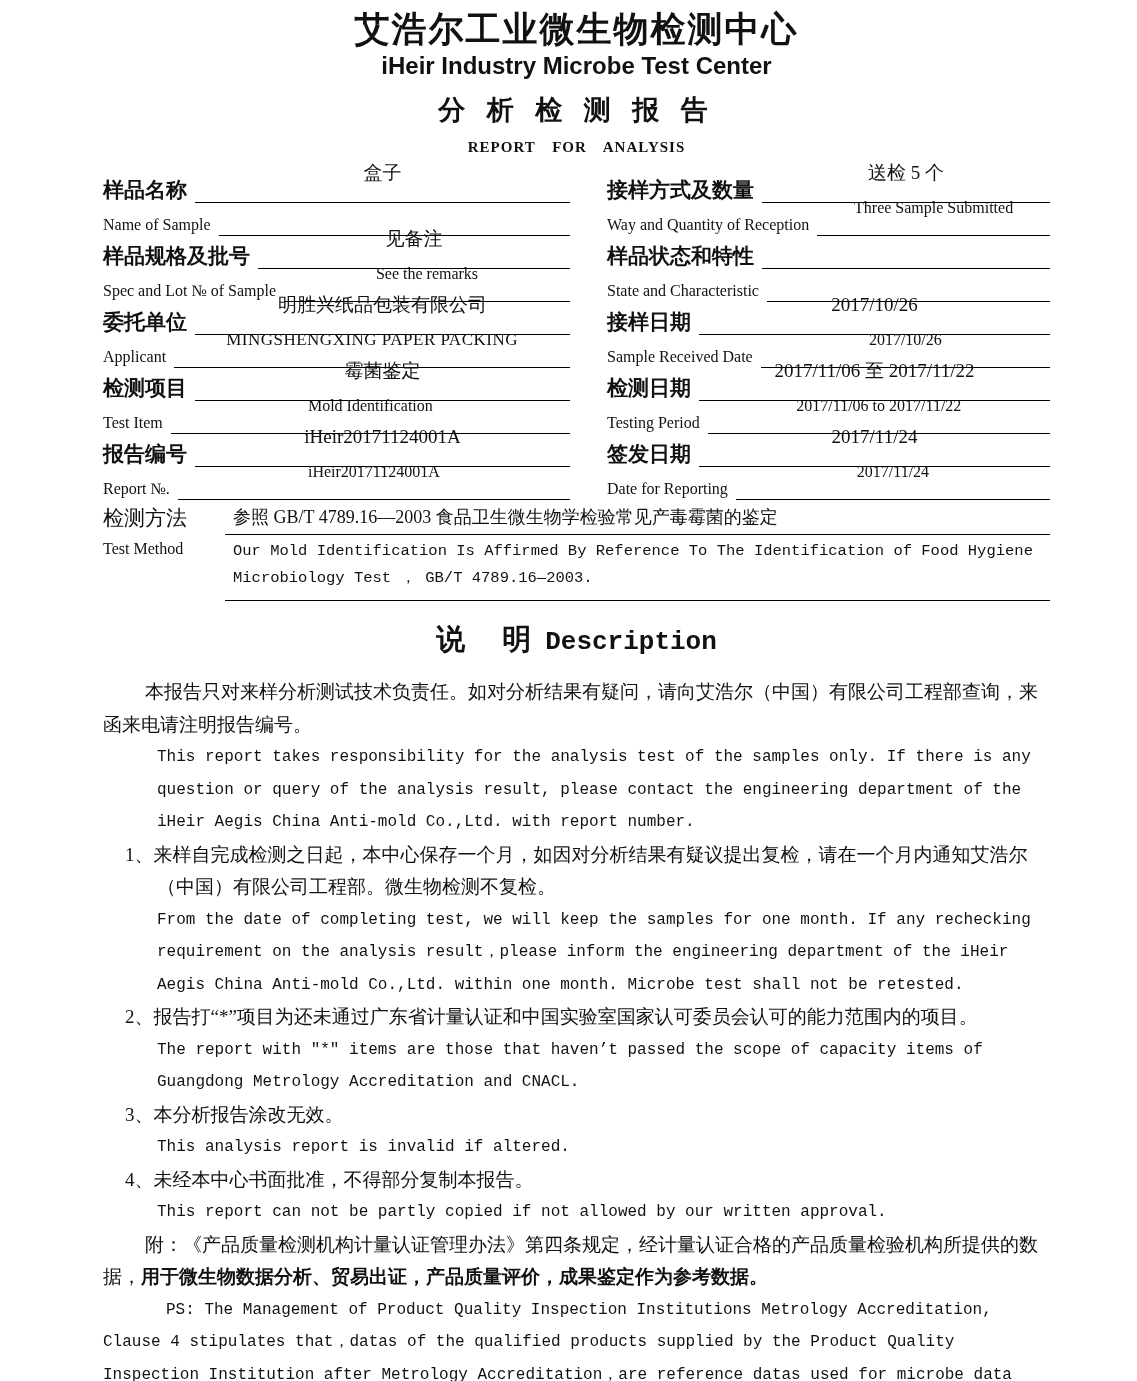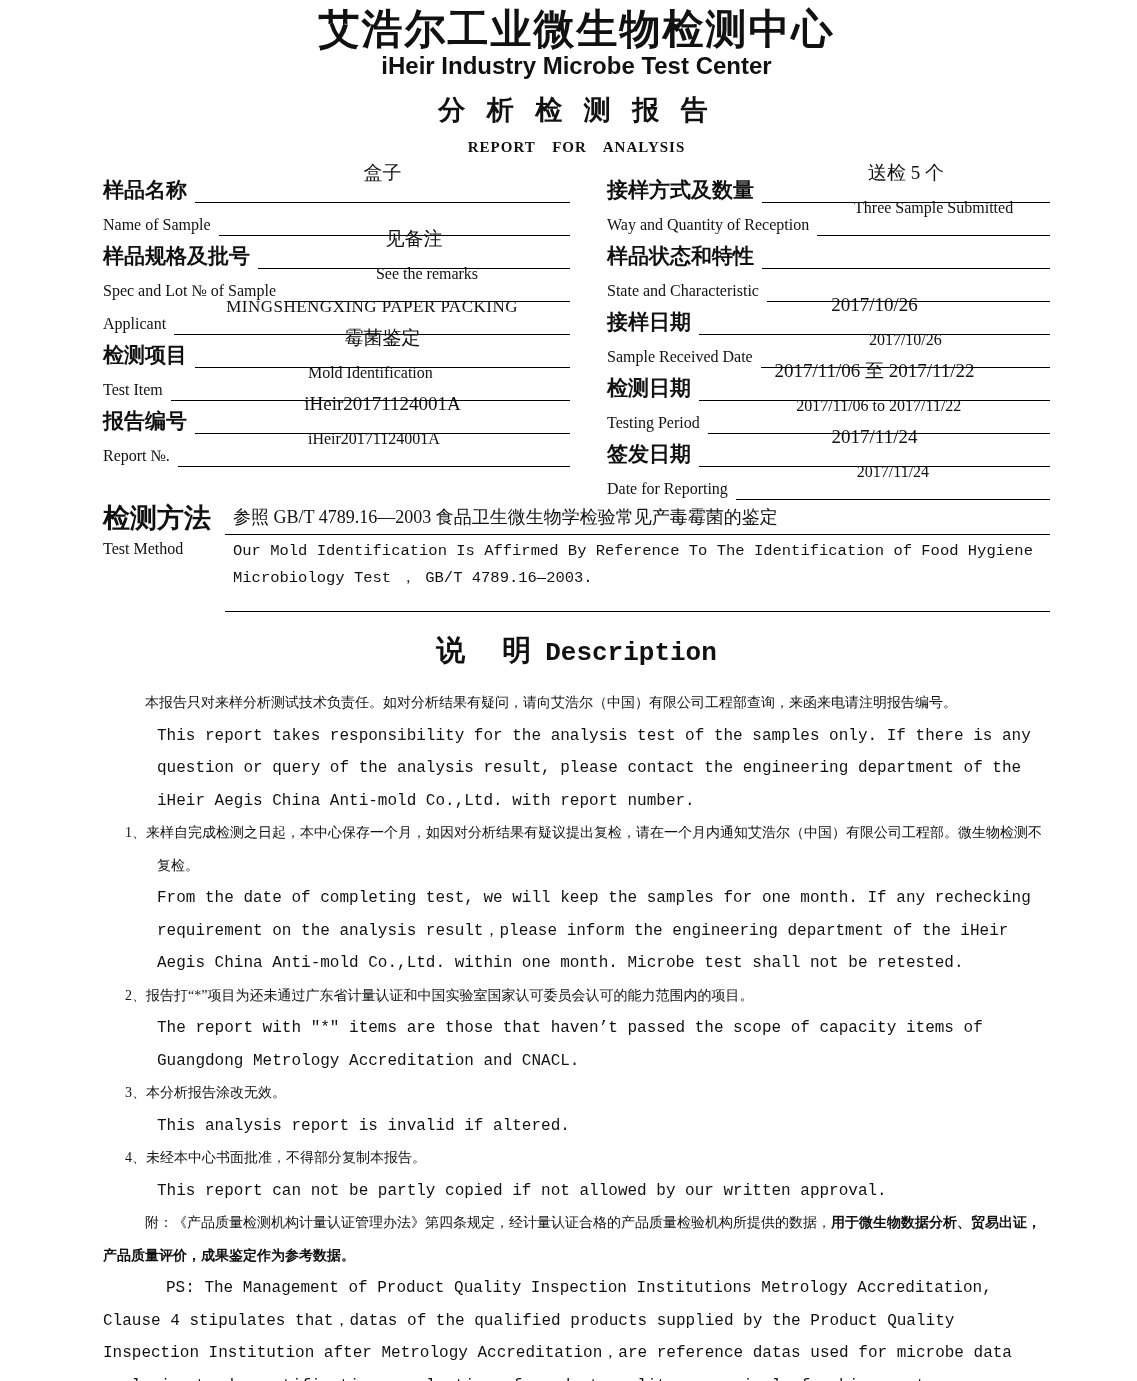--- a/index.html
+++ b/index.html
@@ -10,21 +10,21 @@
     width:1137px; min-height:1381px;
     margin:0 auto; background:#fff;
     padding:8px 87px 10px 103px;
     overflow:hidden;
   }
 
   
   .hdr { text-align:center; }
   .hdr-title-cn {
     font-family:"Liberation Sans", sans-serif;
-    font-size:41px; font-weight:bold; letter-spacing:2px; line-height:42px;
+    font-size:35px; font-weight:bold; letter-spacing:2px; line-height:42px;
   }
   .hdr-title-en {
     font-family:"Liberation Sans", sans-serif;
     font-size:24px; font-weight:bold; line-height:32px; letter-spacing:0px;
   }
   .hdr-sub-cn {
     font-family:"Liberation Sans", sans-serif;
     font-size:27px; font-weight:bold; letter-spacing:7px; line-height:40px; margin-top:8px;
   }
   .hdr-sub-en {
@@ -55,46 +55,46 @@
   }
   .fvalue-cn { font-size:19px; line-height:24px; }
   .fvalue-en { font-size:16px; line-height:21px; }
   .sans-value { font-family:Liberation Serif, serif; font-size:17px; letter-spacing:0.5px; }
 
   
   .method-field { display:flex; margin-top:2px; }
   .m-left { width:122px; }
   .m-label-cn {
     font-family:"Liberation Sans", sans-serif;
-    font-size:27px; font-weight:bold; line-height:32px;
+    font-size:21px; font-weight:normal; line-height:32px;
   }
   .m-label-en { font-family:"Liberation Serif", serif; font-size:16px; line-height:30px; }
   .m-right { flex:1; }
   .m-value-cn {
     font-size:18px; line-height:30px; border-bottom:1.5px solid #000;
     padding:0 0 2px 8px;
   }
   .m-value-en {
     font-family:"Liberation Mono", monospace;
     font-size:15.5px; line-height:27px; white-space:pre-line;
-    border-bottom:1.5px solid #000; padding:3px 0 19px 8px;
+    border-bottom:1.5px solid #000; padding:3px 0 8px 8px;
   }
 
   
   .desc { margin-top:18px; }
   .desc-h { text-align:center; line-height:40px; margin-bottom:12px; }
   .desc-h .h-cn {
     font-family:"Liberation Sans", sans-serif;
     font-size:29px; font-weight:bold; letter-spacing:4px;
   }
   .desc-h .h-en {
     font-family:"Liberation Mono", monospace;
     font-size:26px; font-weight:bold; margin-left:6px;
   }
-  .desc p { font-size:14px; line-height:32.5px; }
+  .desc p { font-size:19px; line-height:32.5px; }
   .p-cn   { text-indent:42px; }
   .p-en   {
     font-family:"Liberation Mono", monospace;
     font-size:16px !important; margin-left:54px;
   }
   .p-item-cn { padding-left:54px; text-indent:-32px; }
   .p-fu { text-indent:42px; }
   .p-fu .bold { font-weight:bold; }
   .p-ps {
     font-family:"Liberation Mono", monospace;
@@ -135,20 +135,24 @@
             <span class="fvalue fvalue-cn">见备注</span>
           </div>
           <div class="frow">
             <span class="flabel-en">Spec and Lot № of Sample</span>
             <span class="fvalue fvalue-en">See the remarks</span>
           </div>
         </div>
 
         <div class="field">
           <div class="frow">
+            <span class="flabel-cn">委托单位</span>
+            <span class="fvalue fvalue-cn">明胜兴纸品包装有限公司</span>
+          </div>
+          <div class="frow">
             <span class="flabel-en">Applicant</span>
             <span class="fvalue fvalue-en sans-value">MINGSHENGXING PAPER PACKING</span>
           </div>
         </div>
 
         <div class="field">
           <div class="frow">
             <span class="flabel-cn">检测项目</span>
             <span class="fvalue fvalue-cn">霉菌鉴定</span>
           </div>

